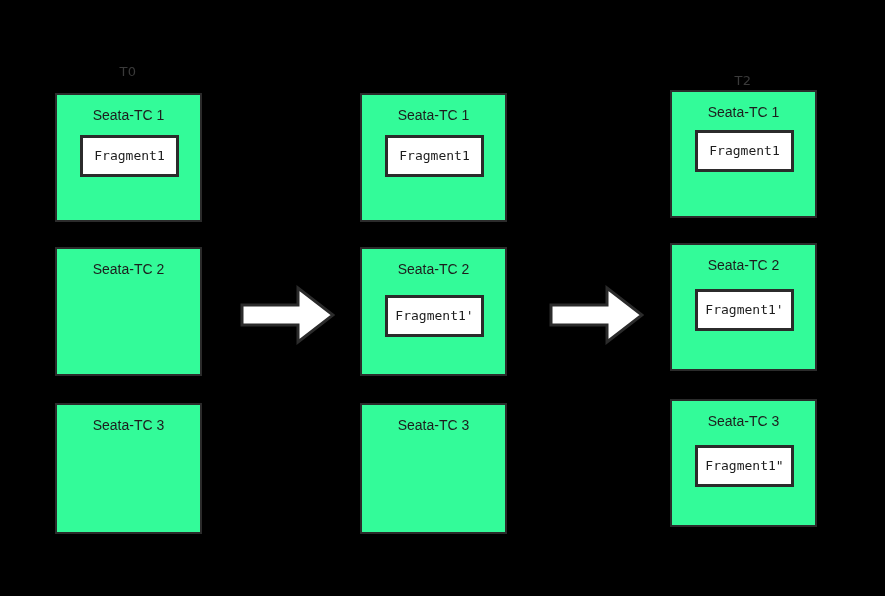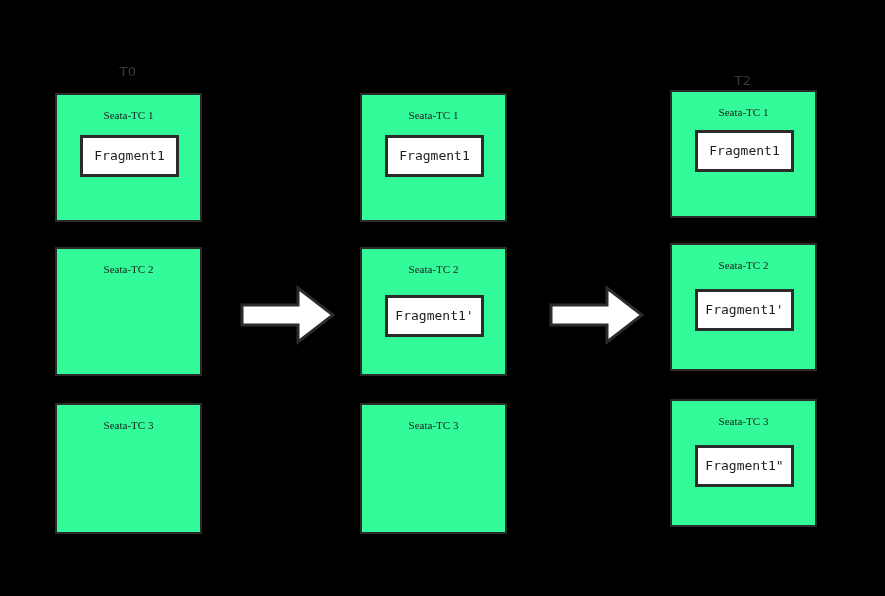--- a/index.html
+++ b/index.html
@@ -43,24 +43,24 @@
     background: #33fb99;
     border: 2px solid #2b2b2b;
     box-sizing: border-box;
   }
   .tc-label {
     position: absolute;
     left: 0;
     right: 0;
     top: 11px;
     text-align: center;
-    font-size: 11px;
+    font-size: 14px;
     line-height: 18px;
     color: #1d1d1d;
-    font-family: Liberation Serif, serif;
+    font-family: Liberation Sans, sans-serif;
     user-select: none;
   }
 
   
   .fragment-box {
     position: absolute;
     background: #ffffff;
     border: 3px solid #2b2b2b;
     box-sizing: border-box;
     display: flex;

